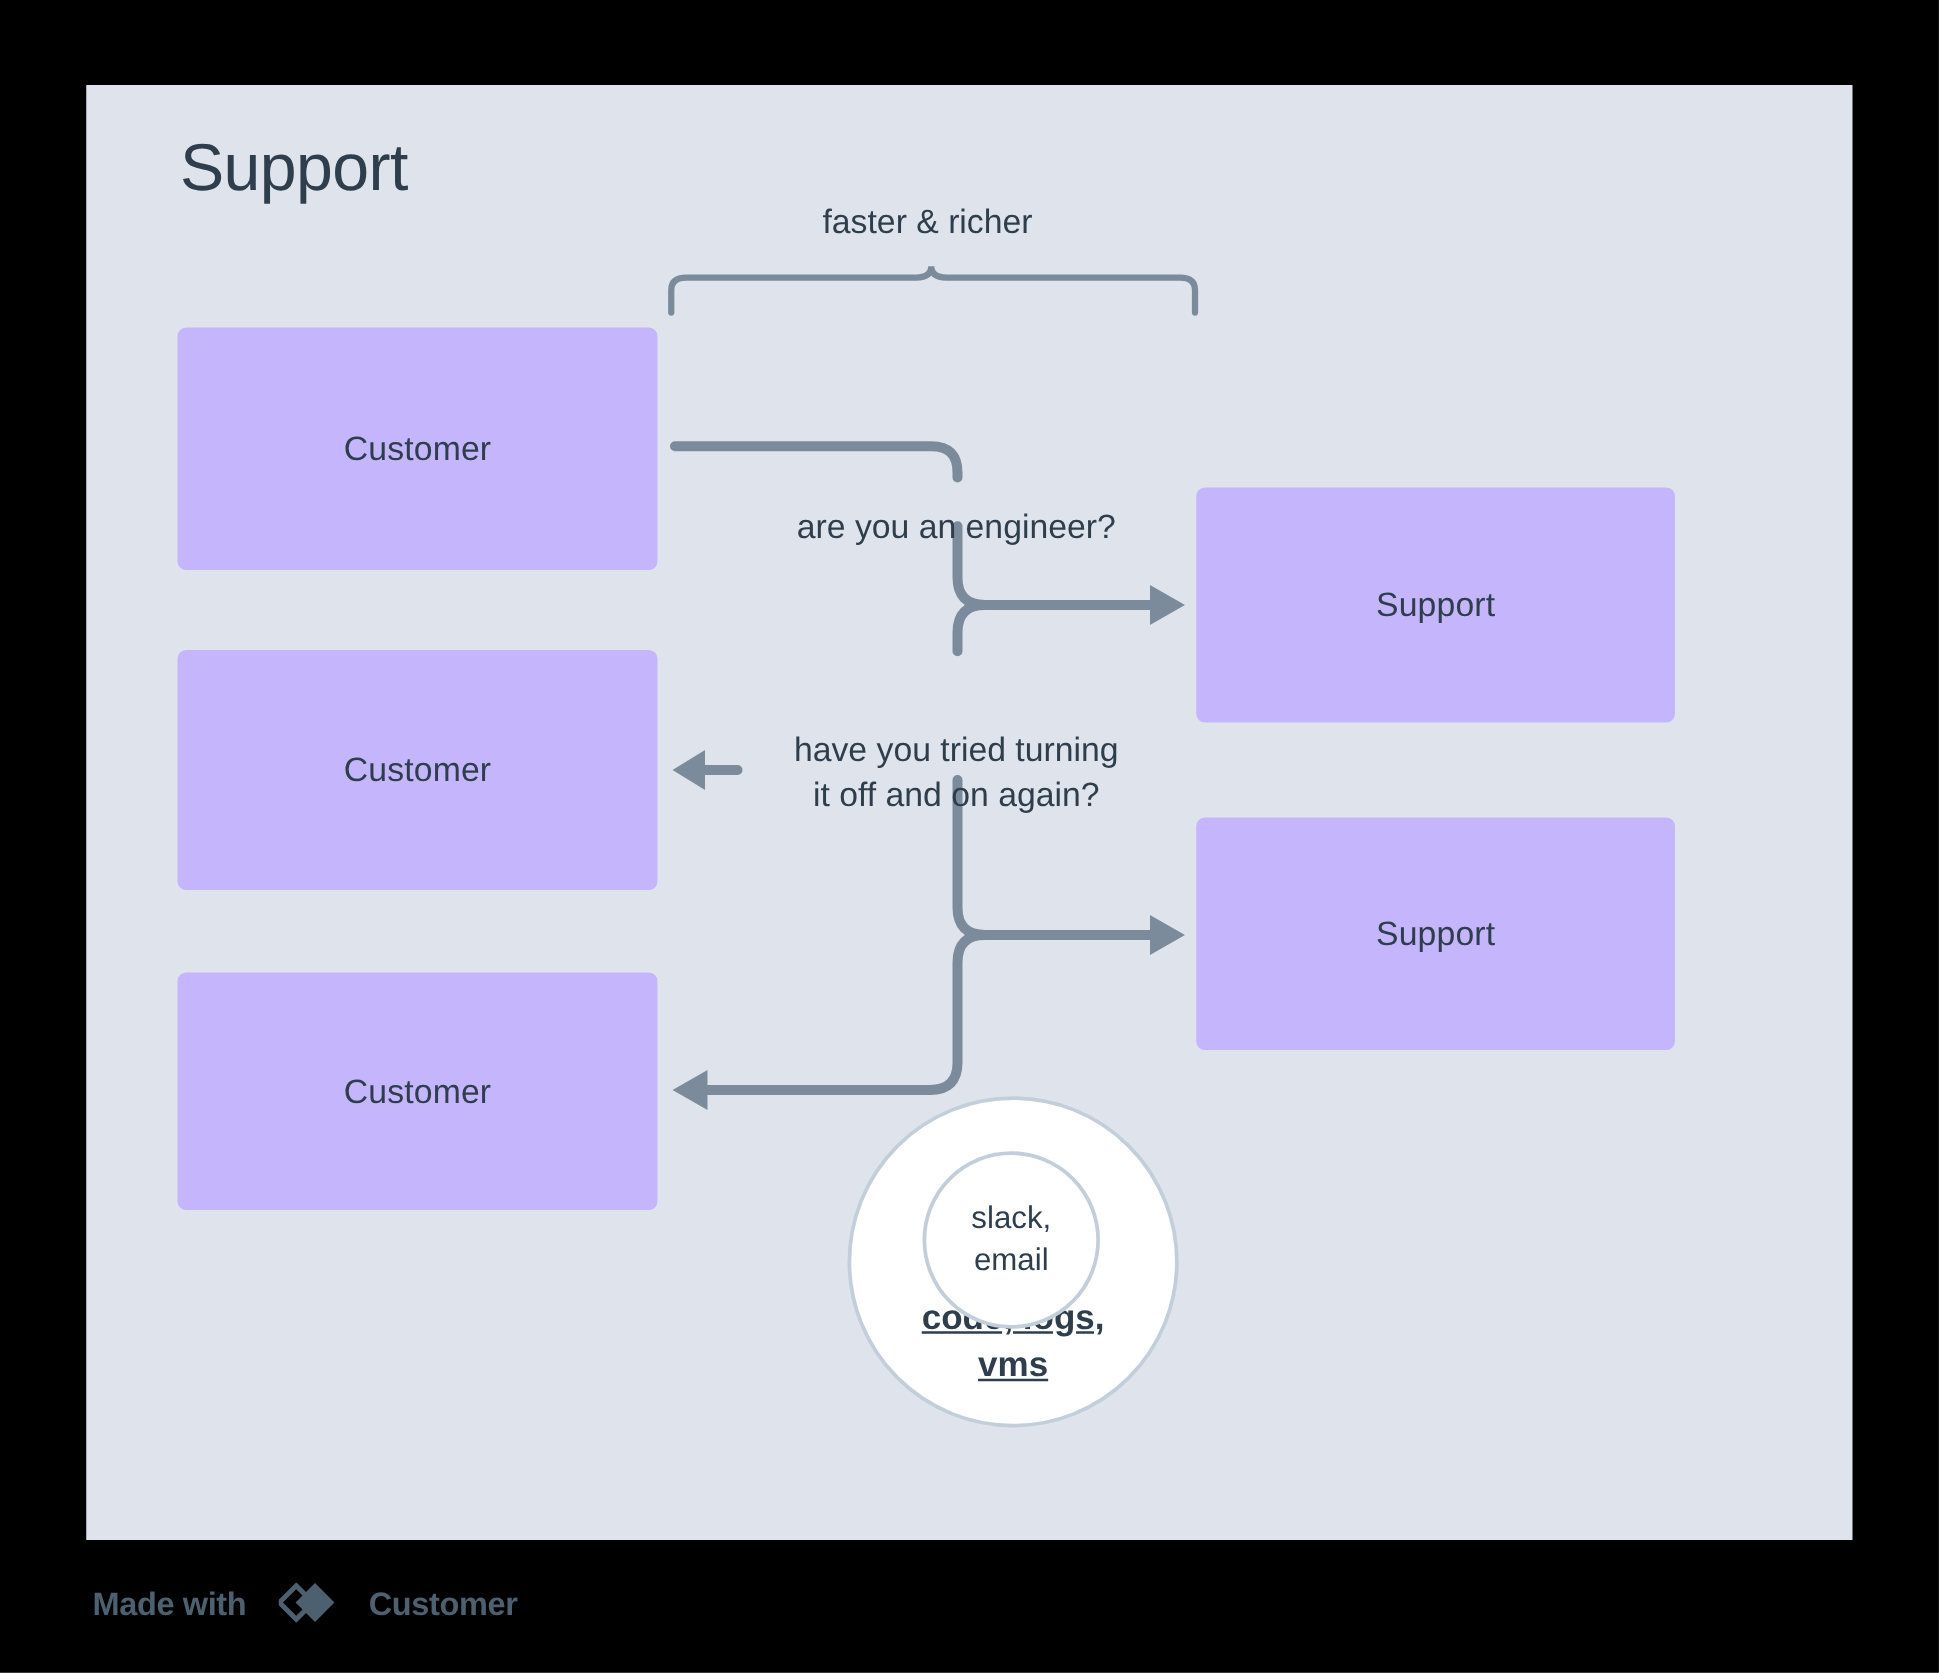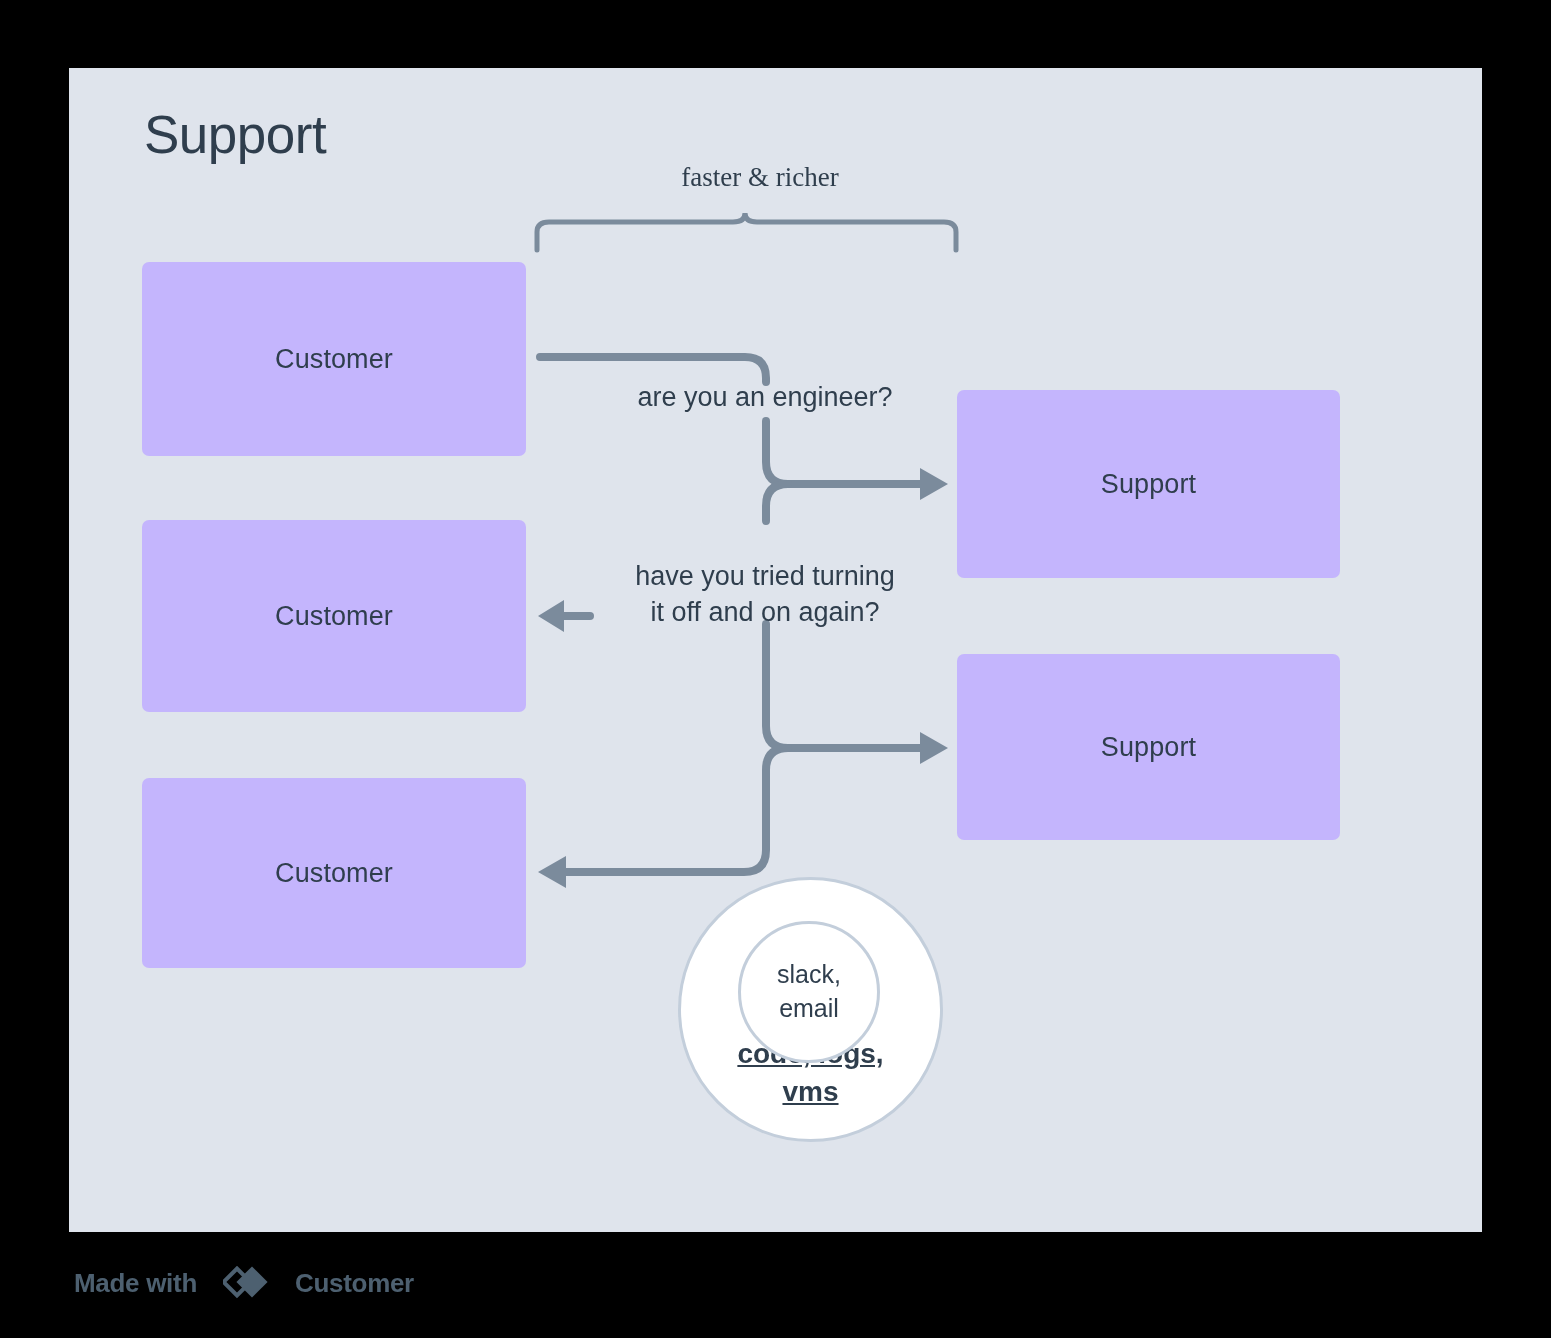--- a/index.html
+++ b/index.html
@@ -56,32 +56,32 @@
   .sup2  { left: 957px; top: 654px; width: 383px; height: 186px; }
 
   .edge-label {
     position: absolute;
     color: #2f3e4d;
     font-size: 27px;
     font-weight: 500;
     text-align: center;
     line-height: 1.33;
     white-space: pre-line;
+    margin-top: 24px;
   }
 
   #bracket-label {
     position: absolute;
-    left: 560px;
+    left: 542px;
     top: 162px;
     width: 400px;
     text-align: center;
     font-size: 27px;
     color: #2f3e4d;
     font-weight: 400;
-    font-family: Liberation Serif, serif;
   }
 
   #label-engineer {
     left: 565px;
     top: 380px;
     width: 400px;
   }
 
   #label-reboot {
     left: 555px;

